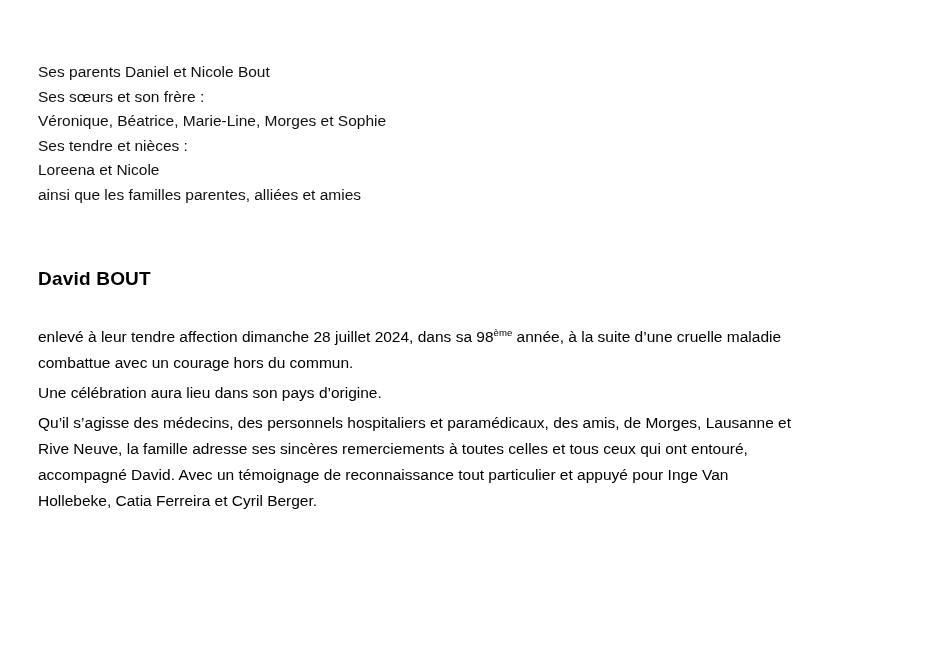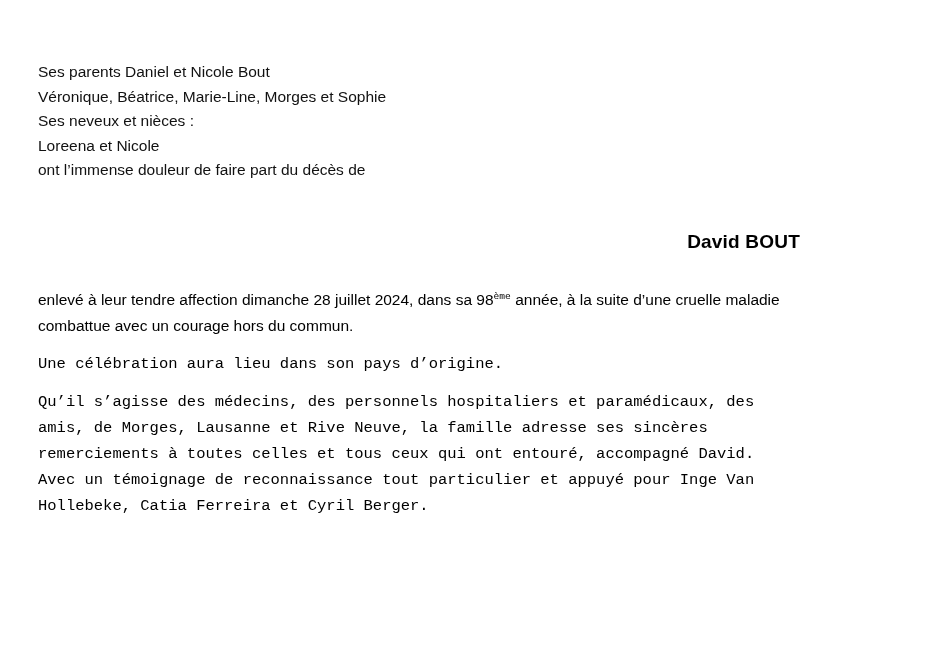--- a/index.html
+++ b/index.html
@@ -23,61 +23,60 @@
   }
   .block {
     font-size: 15.5px;
     line-height: 24.5px;
     color: #111111;
   }
   .intro-line {
     white-space: pre-wrap;
   }
   .deceased-name {
-    text-align: right;
+    text-align: left;
     font-weight: bold;
     font-size: 19px;
-    margin-top: 48px;
+    margin-top: 61px;
     margin-bottom: 34px;
     letter-spacing: 0.2px;
   }
   .para {
     font-size: 15.5px;
     line-height: 26px;
     margin: 0;
     text-align: left;
   }
   .para + .para {
-    margin-top: 12px;
-    font-family: Liberation Mono, monospace;
+    margin-top: 4px;
   }
   .spacer-para {
     margin-top: 24px;
   }
   .address-para {
     margin-top: 22px;
   }
   sup {
     font-size: 0.62em;
     vertical-align: super;
     line-height: 0;
-    font-family: Liberation Mono, monospace;
   }
 </style>
 </head>
 <body>
 
 <div class="page">
 
   <div class="block">
     <div class="intro-line">Ses parents Daniel et Nicole Bout</div>
+    <div class="intro-line">Ses sœurs et son frère :</div>
     <div class="intro-line">Véronique, Béatrice, Marie-Line, Morges et Sophie</div>
-    <div class="intro-line">Ses neveux et nièces :</div>
+    <div class="intro-line">Ses tendre et nièces :</div>
     <div class="intro-line">Loreena et Nicole</div>
-    <div class="intro-line">ont l’immense douleur de faire part du décès de</div>
+    <div class="intro-line">ainsi que les familles parentes, alliées et amies</div>
   </div>
 
   <div class="deceased-name">David BOUT</div>
 
   <p class="para"><span>enlevé à leur tendre affection dimanche 28 juillet 2024, dans sa 98</span><sup>ème</sup><span> année, à la suite d’une cruelle maladie combattue avec un courage hors du commun.</span></p>
 
   <p class="para">Une célébration aura lieu dans son pays d’origine.</p>
 
   <p class="para spacer-para">Qu’il s’agisse des médecins, des personnels hospitaliers et paramédicaux, des amis, de Morges, Lausanne et Rive Neuve, la famille adresse ses sincères remerciements à toutes celles et tous ceux qui ont entouré, accompagné David. Avec un témoignage de reconnaissance tout particulier et appuyé pour Inge Van Hollebeke, Catia Ferreira et Cyril Berger.</p>
 

